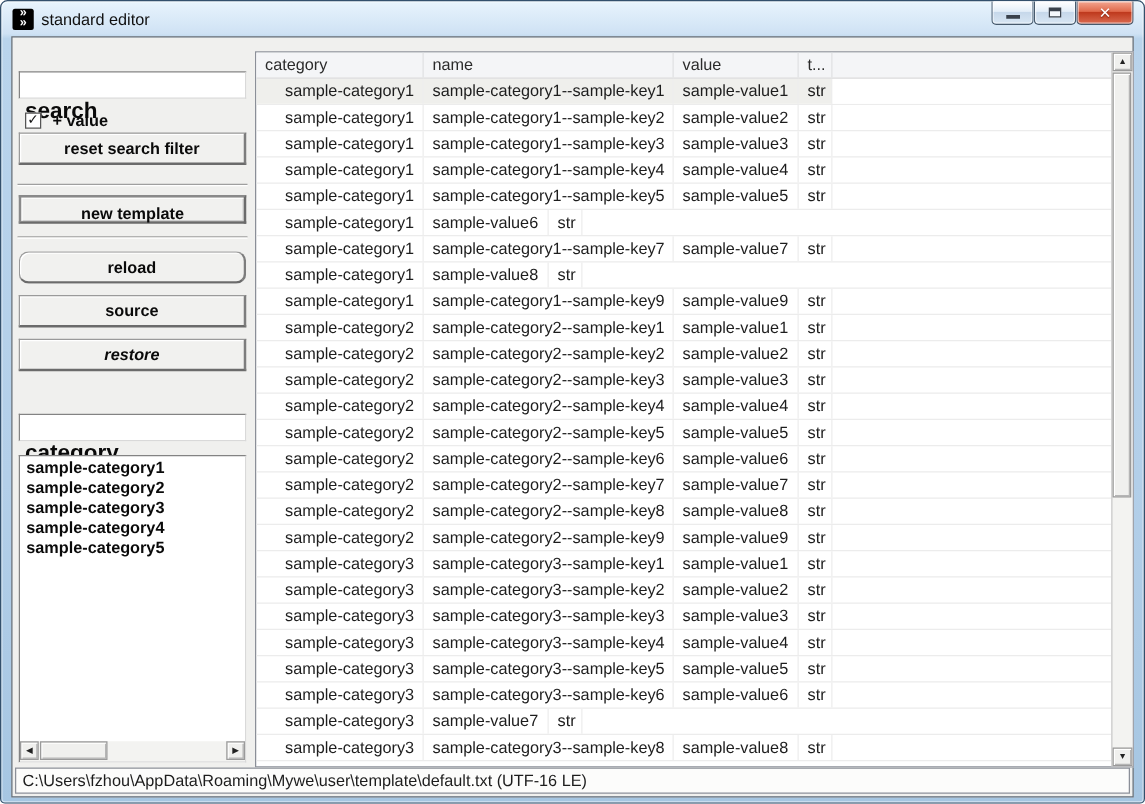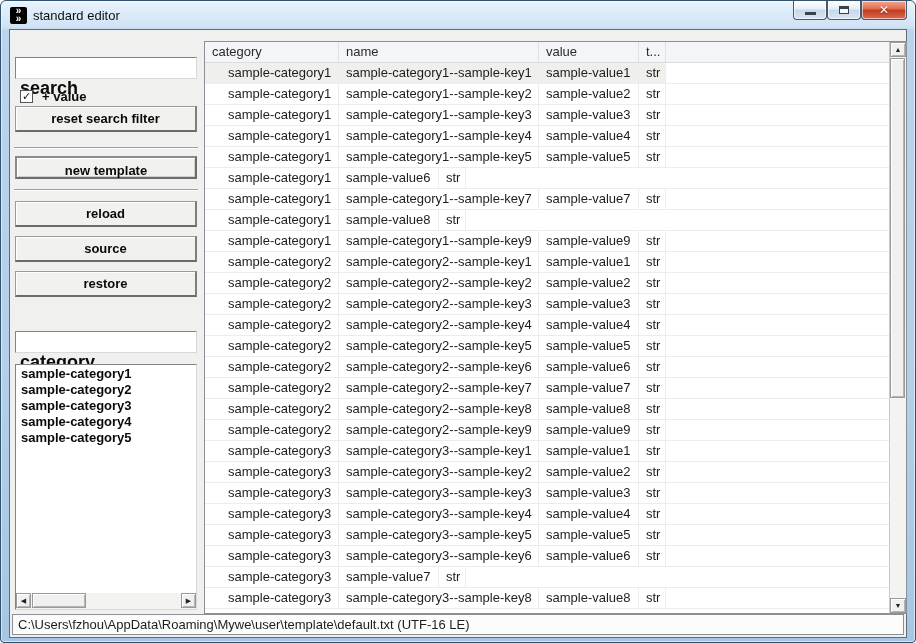--- a/index.html
+++ b/index.html
@@ -165,23 +165,23 @@
         <span class="checkbox">✓</span>
         <span class="checkbox-label">+ value</span>
       </div>
 
       <div class="side-btn" style="top:76px;">reset search filter</div>
 
       <div class="separator" style="top:117px;"></div>
       <div class="side-btn default-btn" style="top:126px;">new template</div>
       <div class="separator" style="top:159px;"></div>
 
-      <div class="side-btn" style="top:171px;">reload</div>
+      <div class="side-btn" style="top:171px;border-radius:8px;">reload</div>
       <div class="side-btn" style="top:206px;text-align:center;">source</div>
-      <div class="side-btn" style="top:241px;">restore</div>
+      <div class="side-btn" style="top:241px;font-style:italic;">restore</div>
 
       <div class="side-label" style="top:283px;">category</div>
       <input class="side-input" style="top: 301px;" type="text" value="">
 
       <div class="listbox">
         <div class="listbox-items">
             <div class="list-item">sample-category1</div>
             <div class="list-item">sample-category2</div>
             <div class="list-item">sample-category3</div>
             <div class="list-item">sample-category4</div>

